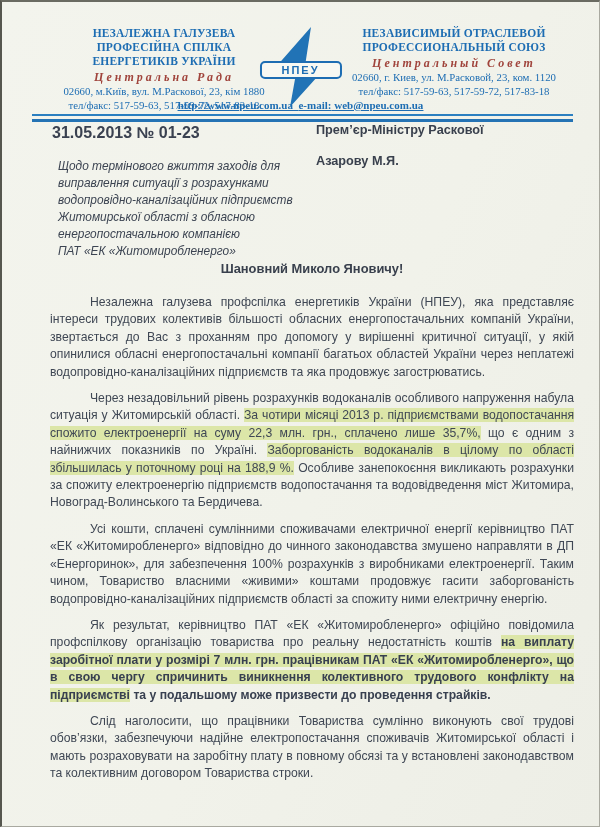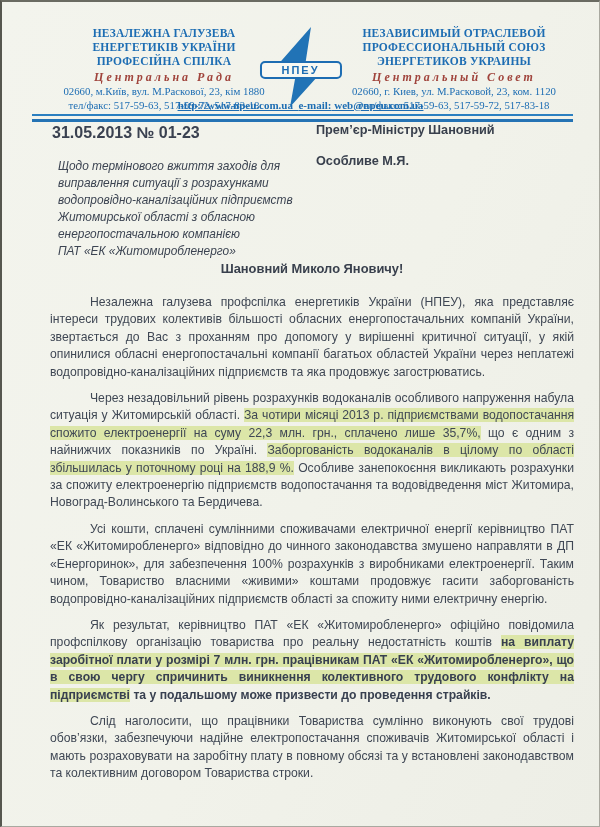--- a/index.html
+++ b/index.html
@@ -78,52 +78,51 @@
   .seg-bold{font-weight:bold;color:#384050;}
   .seg-bold-highlight{font-weight:bold;color:#384050;background:#dce6a8;}
 </style>
 </head>
 <body>
 
 <div class="page">
 
   <div class="lh-col left">
     <div class="org-line">НЕЗАЛЕЖНА ГАЛУЗЕВА</div>
+    <div class="org-line">ПРОФЕСІЙНА СПІЛКА</div>
     <div class="org-line">ЕНЕРГЕТИКІВ УКРАЇНИ</div>
-    <div class="org-line">ПРОФЕСІЙНА СПІЛКА</div>
     <div class="council">Центральна Рада</div>
     <div class="addr-line">02660, м.Київ, вул. М.Раскової, 23, кім 1880</div>
     <div class="addr-line">тел/факс: 517-59-63, 517-59-72, 517-83-18</div>
   </div>
 
   <div class="lh-col right">
     <div class="org-line">НЕЗАВИСИМЫЙ ОТРАСЛЕВОЙ</div>
     <div class="org-line">ПРОФЕССИОНАЛЬНЫЙ СОЮЗ</div>
-    <div class="org-line">ЭНЕРГЕТИКОВ УКРАИНЫ</div>
     <div class="council">Центральный Совет</div>
     <div class="addr-line">02660, г. Киев, ул. М.Расковой, 23, ком. 1120</div>
     <div class="addr-line">тел/факс: 517-59-63, 517-59-72, 517-83-18</div>
   </div>
 
   <div class="logo">
     <svg viewBox="0 0 64 80" aria-hidden="true">
       <polygon points="42,0 6,41 28,41 21,80 58,39 36,39" fill="#2173b6"></polygon>
     </svg>
     <div class="logo-box">НПЕУ</div>
   </div>
 
   <div class="webline">
     <a href="#">http://www.npeu.com.ua</a>&nbsp;&nbsp;<span class="email-label">e-mail:</span>&nbsp;<a href="#">web@npeu.com.ua</a>
   </div>
 
   <div class="rule"></div>
 
   <div class="date-number">31.05.2013  № 01-23</div>
-  <div class="recipient-title">Прем’єр-Міністру Шановний</div>
-  <div class="recipient-name">Особливе М.Я.</div>
+  <div class="recipient-title">Прем’єр-Міністру Раскової</div>
+  <div class="recipient-name">Азарову М.Я.</div>
   <div class="subject">Щодо термінового вжиття заходів для
 виправлення ситуації з розрахунками
 водопровідно-каналізаційних підприємств
 Житомирської області з обласною
 енергопостачальною компанією
 ПАТ «ЕК «Житомиробленерго»</div>
 
   <div class="salutation">Шановний Миколо Яновичу!</div>
 
   <div class="letter-body">

